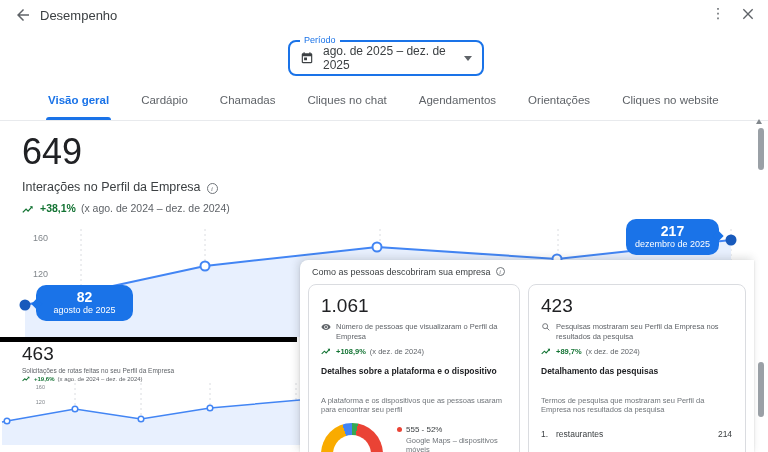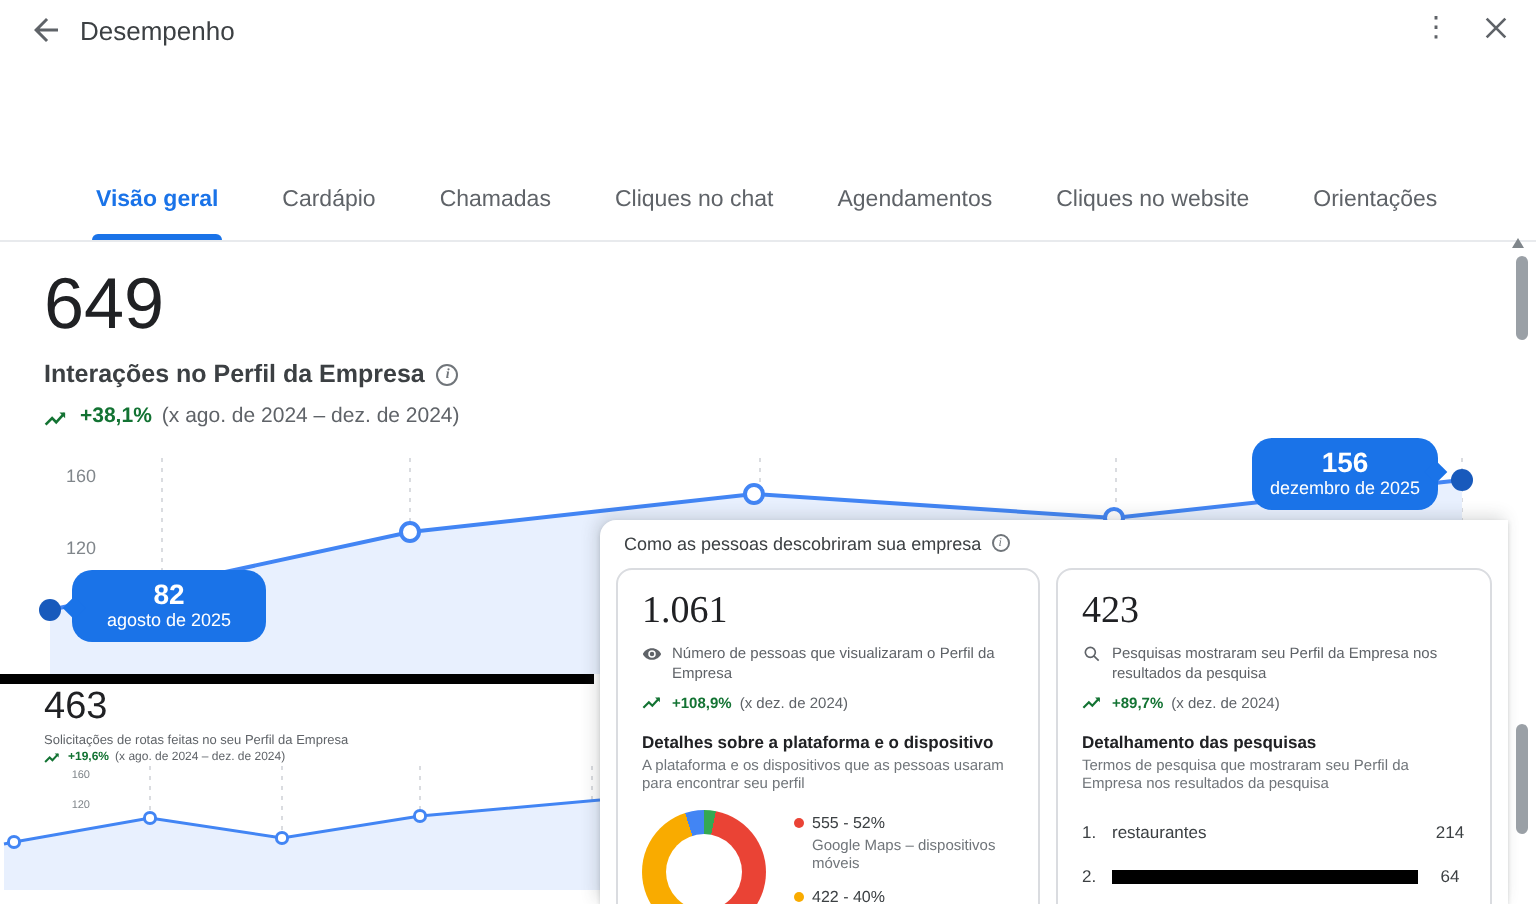--- a/index.html
+++ b/index.html
@@ -31,21 +31,21 @@
     position:absolute; top:94px; left:0; right:0; height:27px;
     display:flex; align-items:stretch; padding-left:48px; gap:32px;
     border-bottom:1px solid #e8eaed;
   }
   .tab { position:relative; display:flex; align-items:flex-start; font-size:11.5px; color:#5f6368; cursor:pointer; white-space:nowrap; }
   .tab.active { color:#1a73e8; font-weight:bold; }
   .tab-underline { position:absolute; left:-2px; right:-2px; bottom:0; height:3px; background:#1a73e8; border-radius:3px 3px 0 0; }
   
   .metric { position:absolute; left:22px; top:131px; }
   .metric-value { font-size:36px; font-weight:400; color:#202124; }
-  .metric-caption { display:flex; align-items:center; gap:6px; margin-top:7px; font-size:12.5px; color:#3c4043;font-weight:bold; }
+  .metric-caption { display:flex; align-items:flex-end; gap:6px; margin-top:7px; font-size:12.5px; color:#3c4043; }
   .trend-row { display:flex; align-items:flex-end; gap:5px; margin-top:8px; font-size:10.5px; }
   .trend-delta { color:#137333; font-weight:bold; }
   .trend-context { color:#5f6368; }
   .info-icon {
     width:11px; height:11px; border:1px solid #70757a; border-radius:50%;
     font-size:7px; color:#70757a; display:inline-flex; align-items:center; justify-content:center;
     font-family:"Liberation Serif", serif; font-style:italic; cursor:pointer;
   }
   .info-icon.small { width:9px; height:9px; font-size:6px; }
   
@@ -72,26 +72,26 @@
     position:absolute; left:300px; top:260px; width:454px; height:192px; z-index:4;
     background:#fff; border-radius:8px 0 0 0;
     box-shadow:-2px -2px 8px rgba(60,64,67,.18), 0 1px 2px rgba(60,64,67,.2);
     overflow:hidden;
   }
   .overlay-title { display:flex; gap:5px; padding:7px 12px 5px; font-size:9px; color:#3c4043; }
   .cards { display:flex; gap:8px; padding:2px 8px 0; }
   .card { border:1px solid #dadce0; border-radius:8px; padding:10px 12px; height:200px; background:#fff; overflow:hidden; }
   .card-views { width:212px; }
   .card-searches { flex:1; }
-  .card-number { font-size:19px; color:#202124;font-family:Liberation Serif, serif; }
+  .card-number { font-size:19px; color:#202124; }
   .card-caption { display:flex; gap:5px; margin-top:5px; font-size:7.5px; color:#5f6368; line-height:1.3; }
   .card-caption svg { flex:none; margin-top:0; }
   .card-trend { display:flex; align-items:center; gap:4px; margin-top:5px; font-size:7.5px; }
   .card-subtitle { margin-top:10px; font-size:8.5px; font-weight:bold; color:#202124; }
-  .card-desc { margin-top:2px; font-size:7.5px; color:#70757a; line-height:1.3; }
+  .card-desc { margin-top:20px; font-size:7.5px; color:#70757a; line-height:1.3; }
   
   .donut-row { display:flex; gap:14px; margin-top:8px; align-items:flex-start; }
   .donut { width:62px; height:62px; border-radius:50%; position:relative; flex:none; background:#eee; }
   .donut::after { content:""; position:absolute; inset:12px; background:#fff; border-radius:50%; }
   .legend { flex:1; padding-top:2px; }
   .legend-item { margin-bottom:8px; }
   .legend-label { display:flex; align-items:center; gap:4px; font-size:8px; color:#3c4043; }
   .dot { width:5px; height:5px; border-radius:50%; background:#ccc; flex:none; }
   .legend-sub { font-size:7.5px; color:#70757a; margin:2px 0 0 9px; }
   
@@ -127,43 +127,53 @@
     </div>
     <div class="page-title">Desempenho</div>
     <div class="kebab-btn">⋮</div>
     <div class="close-btn">
       <svg viewBox="0 0 24 24" width="16" height="16">
           <path d="M5 5l14 14M19 5L5 19" stroke="#5f6368" stroke-width="2" fill="none"></path>
         </svg>
     </div>
   </div>
 
+  <div class="period-field">
+    <span class="period-label">Período</span>
+    <span style="display:inline-flex;">
+      <svg viewBox="0 0 24 24" width="14" height="14">
+          <path d="M19 4h-1V2h-2v2H8V2H6v2H5c-1.1 0-2 .9-2 2v13c0 1.1.9 2 2 2h14c1.1 0 2-.9 2-2V6c0-1.1-.9-2-2-2zm0 15H5V9h14v10zM7 11h5v5H7v-5z" fill="#3c4043"></path>
+        </svg>
+    </span>
+    <span class="period-value">ago. de 2025 – dez. de 2025</span>
+    <span class="caret-down"></span>
+  </div>
 
   <div class="tabs">
     <div class="tab active">
         <span>Visão geral</span>
         <span class="tab-underline"></span>
       </div>
     <div class="tab">
         <span>Cardápio</span>
       </div>
     <div class="tab">
         <span>Chamadas</span>
       </div>
     <div class="tab">
         <span>Cliques no chat</span>
       </div>
     <div class="tab">
         <span>Agendamentos</span>
       </div>
     <div class="tab">
+        <span>Orientações</span>
+      </div>
+    <div class="tab">
         <span>Cliques no website</span>
-      </div>
-    <div class="tab">
-        <span>Orientações</span>
       </div>
   </div>
 
   <div class="metric">
     <div class="metric-value">649</div>
     <div class="metric-caption">
       <span>Interações no Perfil da Empresa</span>
       <span class="info-icon">i</span>
     </div>
     <div class="trend-row">
@@ -197,21 +207,21 @@
       <circle cx="25" cy="80" r="5.5" fill="#185abc"></circle>
       <circle cx="731" cy="15" r="5.5" fill="#185abc"></circle>
     </g>
   </svg>
 
   <div class="chart-tooltip tt-left">
     <div class="tt-value">82</div>
     <div class="tt-label">agosto de 2025</div>
   </div>
   <div class="chart-tooltip tt-right">
-    <div class="tt-value">156</div>
+    <div class="tt-value">217</div>
     <div class="tt-label">dezembro de 2025</div>
   </div>
 
   <div class="overlay">
     <div class="overlay-title">
       <span>Como as pessoas descobriram sua empresa</span>
       <span class="info-icon small">i</span>
     </div>
     <div class="cards">
 

